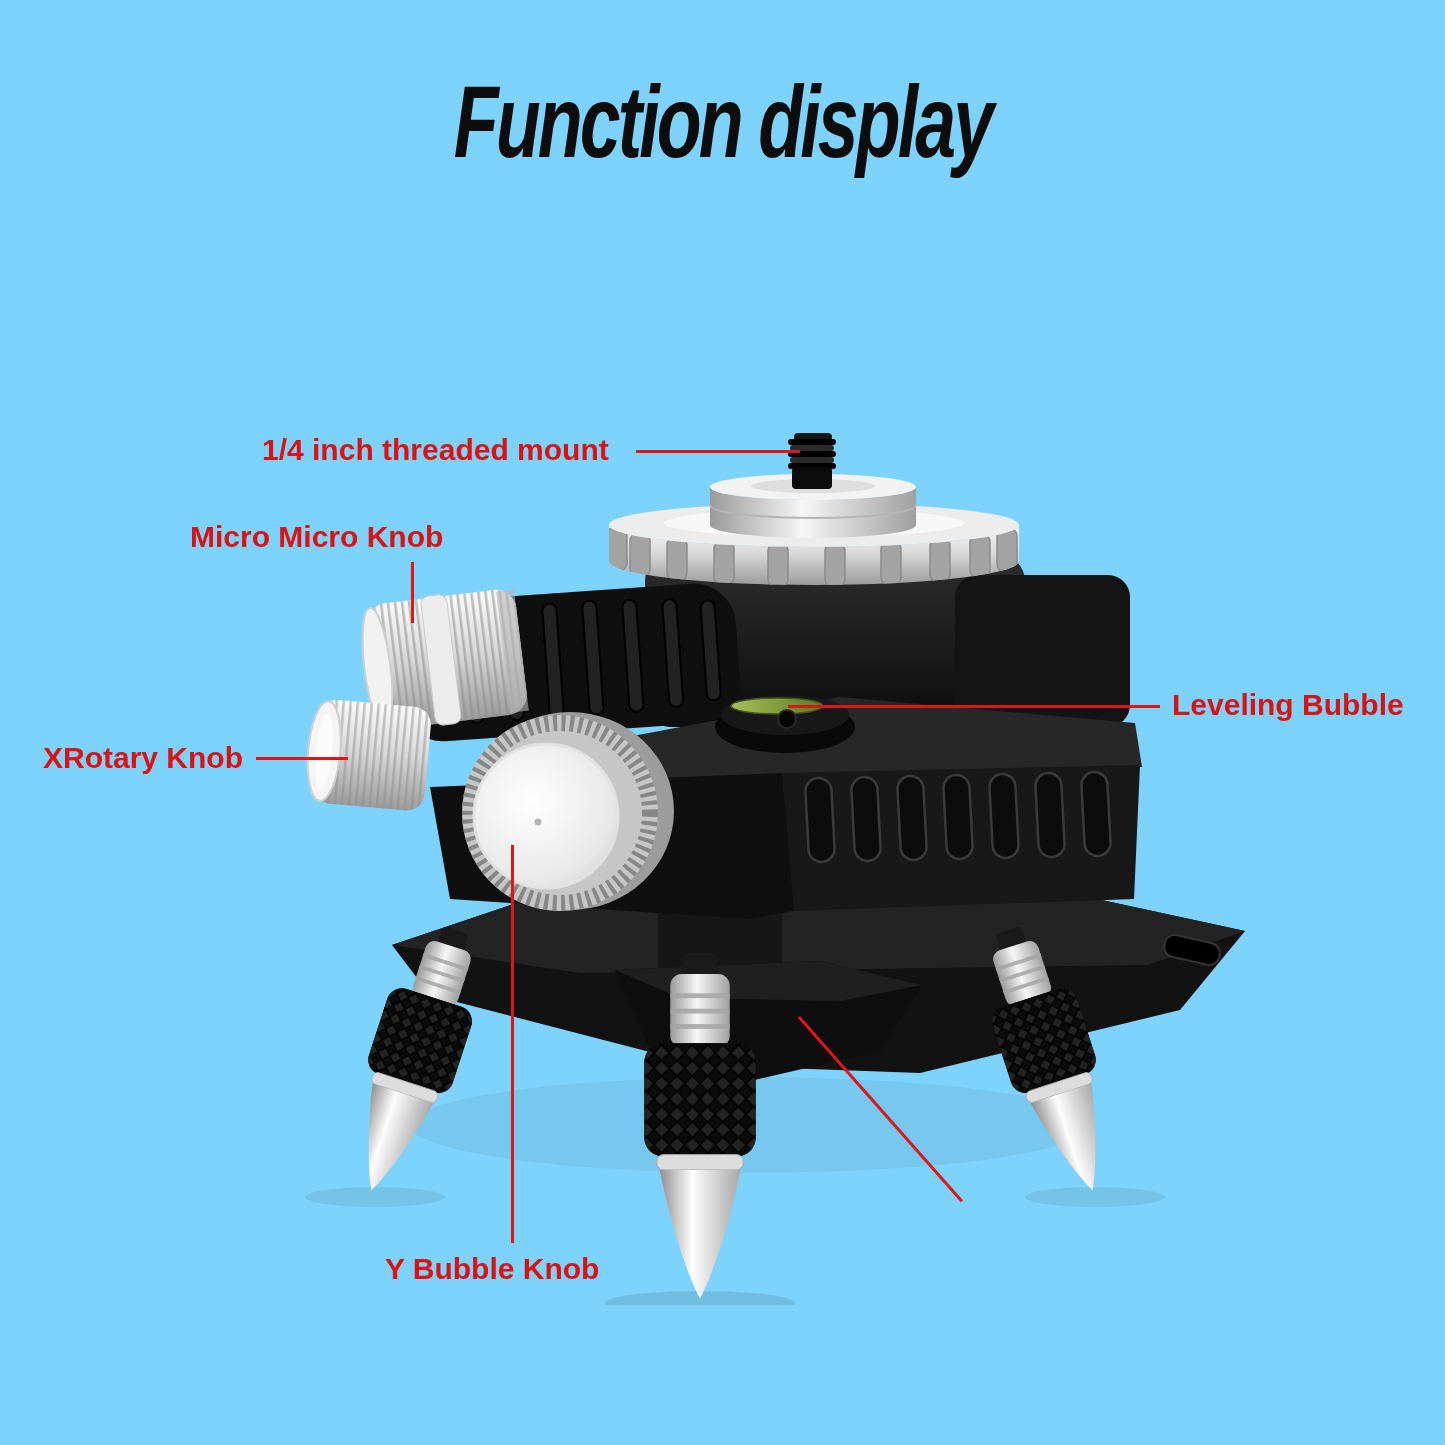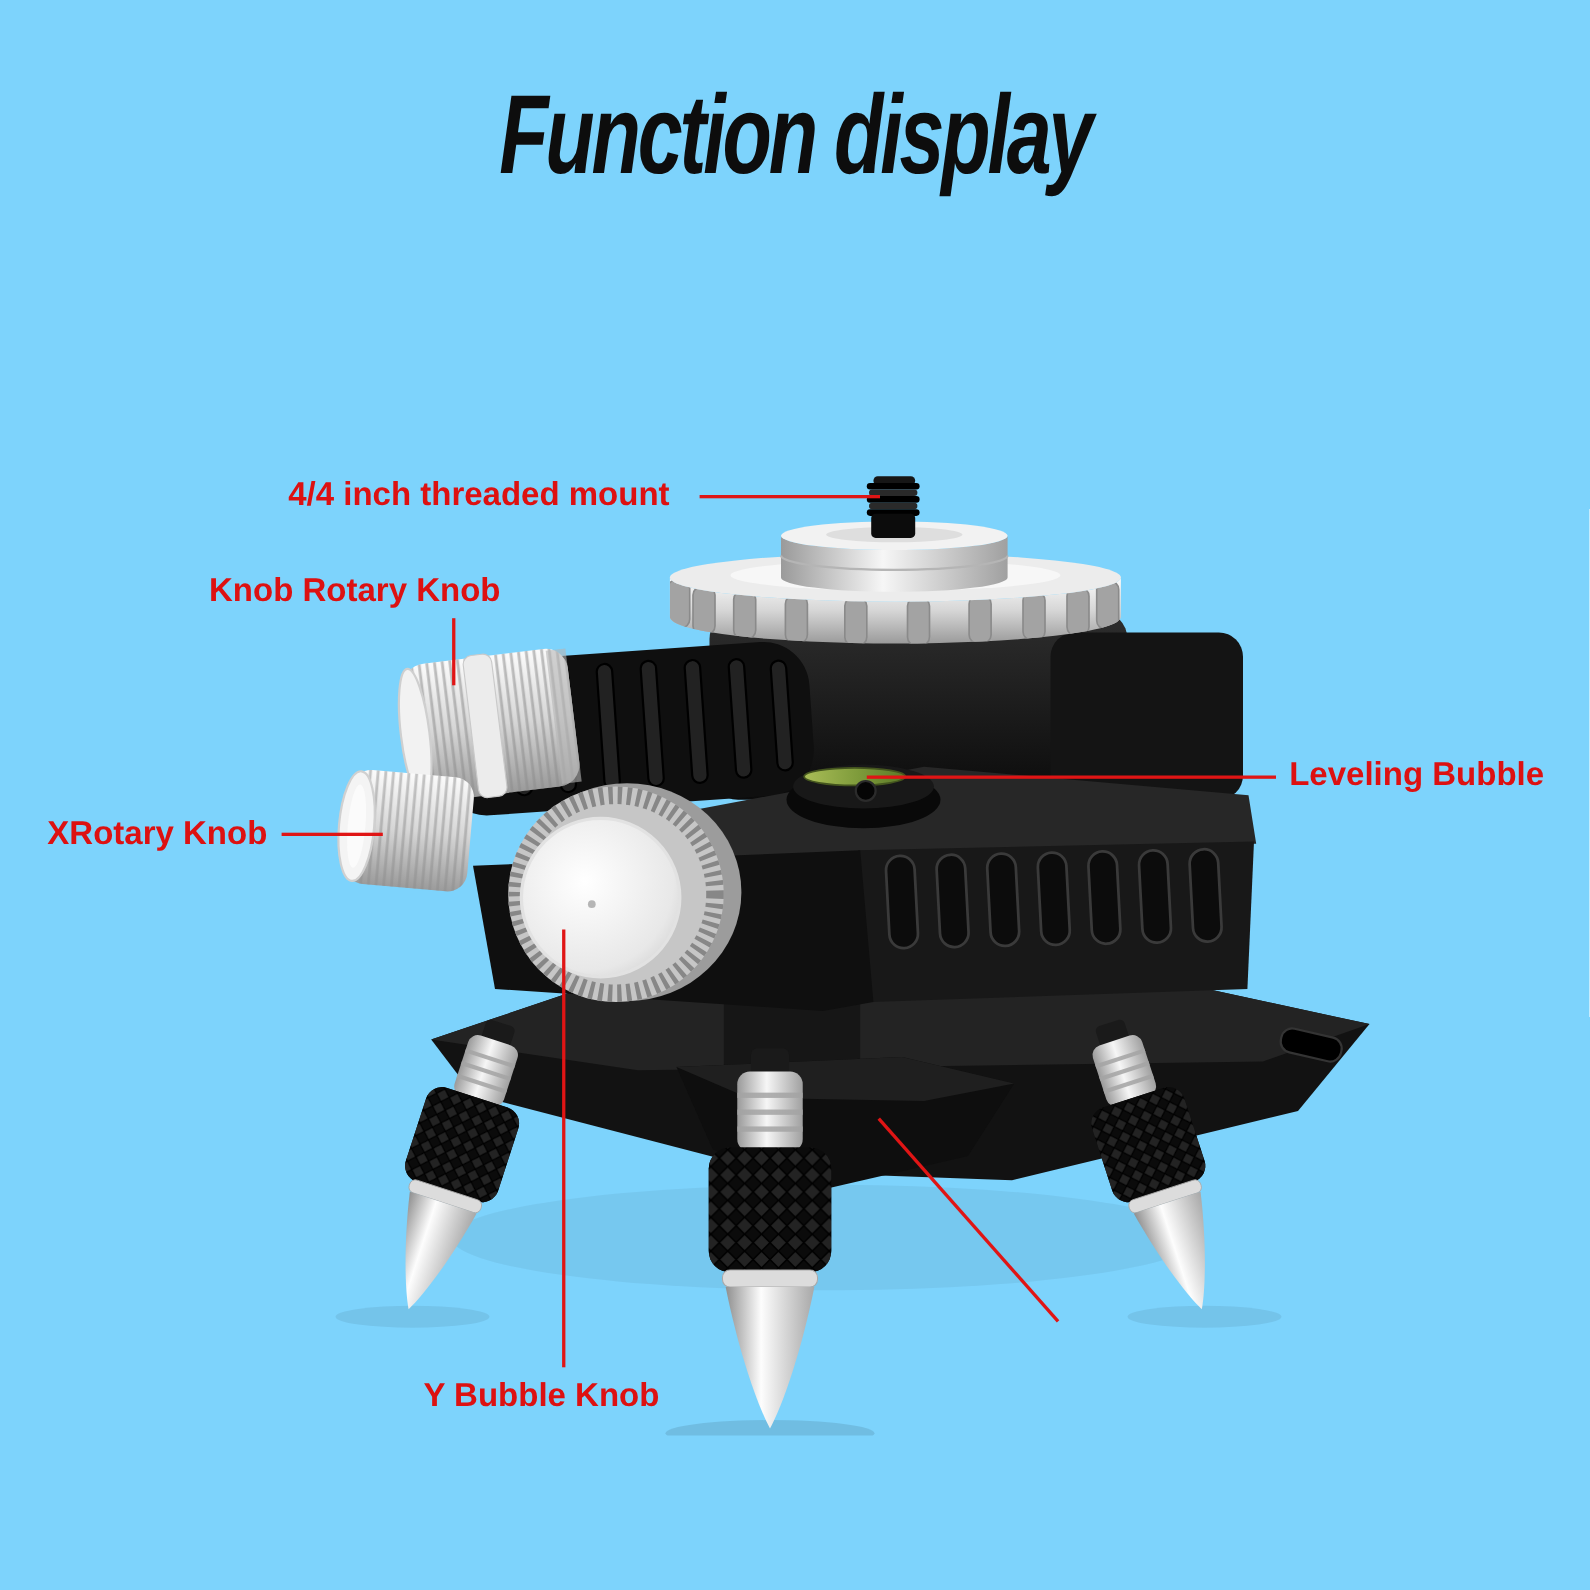--- a/index.html
+++ b/index.html
@@ -218,19 +218,19 @@
     </g>
   </svg>
 
   <div class="line h" id="ln-quarter"></div>
   <div class="line v" id="ln-micro"></div>
   <div class="line h" id="ln-x"></div>
   <div class="line h" id="ln-bubble"></div>
   <div class="line v" id="ln-y"></div>
   <div class="line h" id="ln-fiveeighth"></div>
 
-  <div class="ann" id="ann-quarter">4/4 inch threaded mount</div>
-  <div class="ann" id="ann-micro">Knob Rotary Knob</div>
+  <div class="ann" id="ann-quarter">1/4 inch threaded mount</div>
+  <div class="ann" id="ann-micro">Micro Micro Knob</div>
   <div class="ann" id="ann-x">XRotary Knob</div>
   <div class="ann" id="ann-bubble">Leveling Bubble</div>
   <div class="ann" id="ann-y">Y Bubble Knob</div>
 
 </div>
 
 </body></html>

